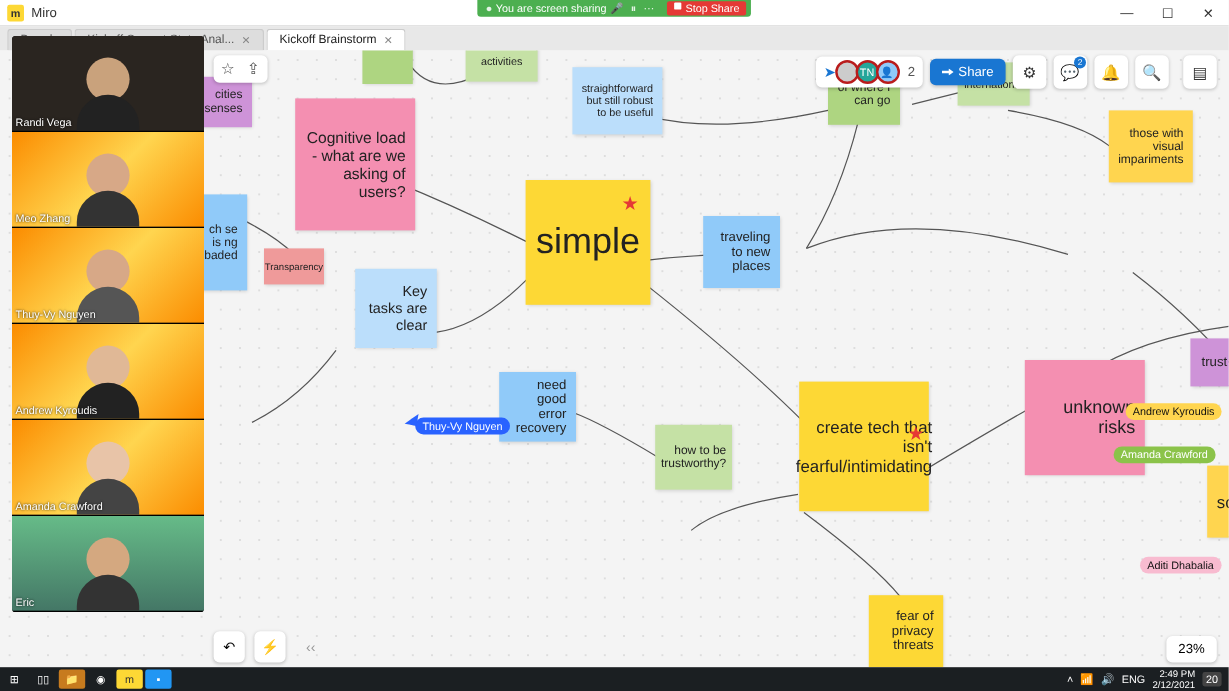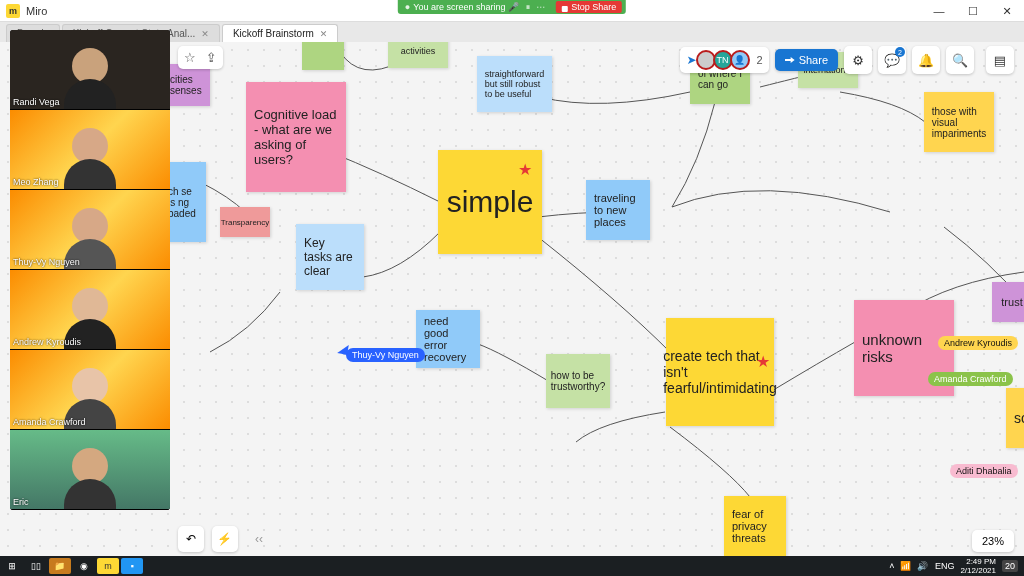--- a/index.html
+++ b/index.html
@@ -2,29 +2,29 @@
 <html><head>
 <meta charset="utf-8">
 <style>
 *{margin:0;padding:0;box-sizing:border-box;font-family:Arial,Helvetica,sans-serif}
 body{width:1024px;height:576px;overflow:hidden;background:#f4f4f4;position:relative}
 .titlebar{height:22px;background:#fff;display:flex;align-items:center;padding:0 6px;font-size:11px;color:#333;border-bottom:1px solid #ddd;position:relative}
 .titlebar .logo{width:14px;height:14px;background:#fdd835;border-radius:2px;margin-right:6px;display:flex;align-items:center;justify-content:center;font-size:9px;font-weight:bold;color:#333}
 .titlebar .winbtns{position:absolute;right:0;top:0;display:flex;height:22px}
 .titlebar .winbtns span{width:34px;display:flex;align-items:center;justify-content:center;font-size:11px;color:#333}
 .sharebar{position:absolute;top:0;left:50%;transform:translateX(-50%);height:14px;background:#4caf50;display:flex;align-items:center;font-size:9px;color:#fff;padding:0 4px;z-index:50;border-radius:0 0 3px 3px}
-.sharebar .stop{background:#e53935;padding:1px 6px;margin-left:8px;border-radius:2px;display:flex;align-items:flex-end;gap:3px}
+.sharebar .stop{background:#e53935;padding:1px 6px;margin-left:8px;border-radius:2px;display:flex;align-items:flex-start;gap:3px}
 .sharebar .stop::before{content:"";width:6px;height:6px;background:#fff;border-radius:1px}
 .sharebar .ic{margin:0 3px;opacity:.85}
 .tabs{height:20px;background:#e8e8e8;display:flex;align-items:flex-end;padding-left:6px;font-size:10px}
 .tab{padding:3px 10px;background:#ddd;border:1px solid #ccc;border-bottom:none;margin-right:2px;border-radius:3px 3px 0 0;color:#555;display:flex;align-items:center;gap:6px}
 .tab.active{background:#fff;color:#222}
 .tab .x{font-size:9px;color:#888}
 .canvas{position:absolute;top:42px;left:0;right:0;bottom:20px;background:#f4f4f4;background-image:radial-gradient(#ddd 1px,transparent 1px);background-size:16px 16px;overflow:hidden}
-.note{position:absolute;padding:8px;font-size:12px;color:#222;display:flex;align-items:center;justify-content:center;text-align:left;box-shadow:1px 1px 3px rgba(0,0,0,.15)}
+.note{position:absolute;padding:8px;font-size:12px;color:#222;display:flex;align-items:center;justify-content:center;text-align:right;box-shadow:1px 1px 3px rgba(0,0,0,.15)}
 .note.pink{background:#f48fb1}
 .note.rose{background:#ef9a9a}
 .note.yellow{background:#ffd54f}
 .note.dyellow{background:#fdd835}
 .note.blue{background:#90caf9}
 .note.lblue{background:#bbdefb}
 .note.green{background:#c5e1a5}
 .note.dgreen{background:#aed581}
 .note.teal{background:#80cbc4}
 .note.purple{background:#ce93d8}

